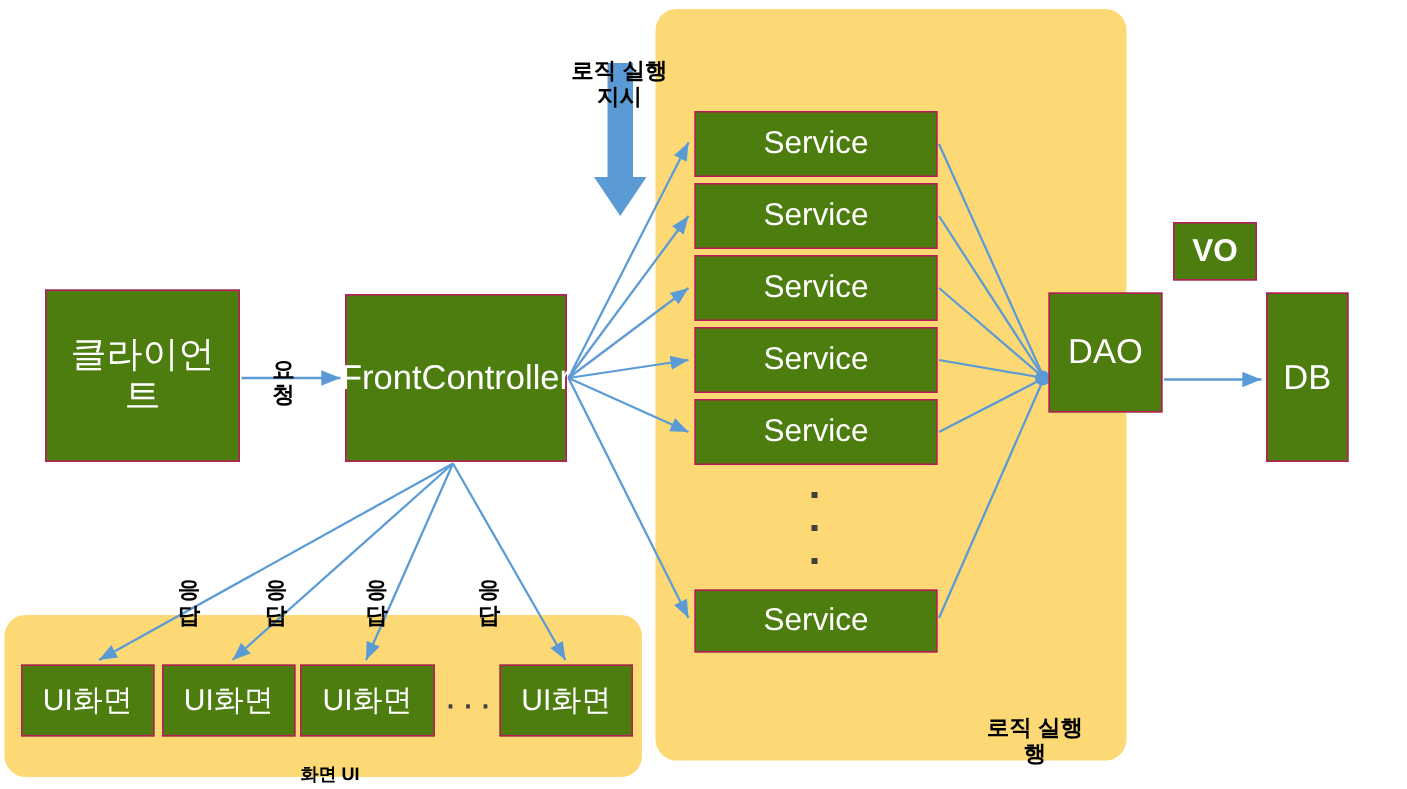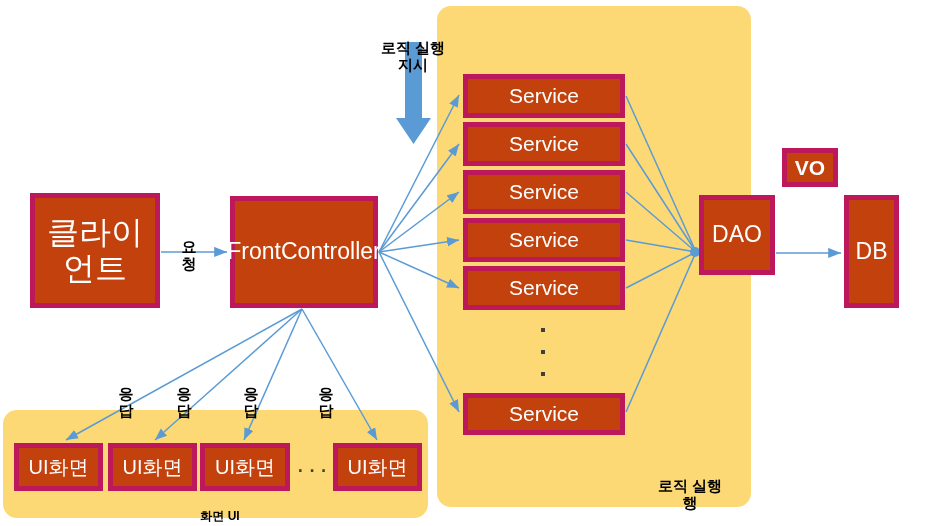--- a/index.html
+++ b/index.html
@@ -13,22 +13,22 @@
   svg.layer{position:absolute;left:0;top:0;width:938px;height:526px;}
   #edges{z-index:2;}
   .panel{
     position:absolute;
     background:#FCD975;
     border-radius:14px;
     z-index:1;
   }
   .box{
     position:absolute;
-    background:#c2410c;
-    border:5px solid #be185d;
+    background:#4d7c0f;
+    border:1px solid #be185d;
     color:#ffffff;
     display:flex;
     align-items:center;
     justify-content:center;
     text-align:center;
     line-height:1.12;
     z-index:3;
     box-sizing:border-box;
   }
   .lbl{
@@ -90,21 +90,21 @@
     <line x1="776" y1="253" x2="841" y2="253" stroke="#5B9BD5" stroke-width="1.6" marker-end="url(#ah)"></line>
 
     <line x1="302" y1="309" x2="66" y2="440" stroke="#5B9BD5" stroke-width="1.5" marker-end="url(#ah)"></line>
     <line x1="302" y1="309" x2="155" y2="440" stroke="#5B9BD5" stroke-width="1.5" marker-end="url(#ah)"></line>
     <line x1="302" y1="309" x2="244" y2="440" stroke="#5B9BD5" stroke-width="1.5" marker-end="url(#ah)"></line>
     <line x1="302" y1="309" x2="377" y2="440" stroke="#5B9BD5" stroke-width="1.5" marker-end="url(#ah)"></line>
 
     <polygon points="405,42 422,42 422,118 431,118 413.5,144 396,118 405,118" fill="#5B9BD5"></polygon>
   </svg>
 
-  <div class="box" style="left:30px;top:193px;width:130px;height:115px;font-size:32px;padding:0 8px;">
+  <div class="box" style="left:30px;top:193px;width:130px;height:115px;font-size:24px;padding:0 8px;">
     <span>클라이언트</span>
   </div>
 
   <div class="box" style="left:230px;top:196px;width:148px;height:112px;font-size:23px;padding:0 6px;">
     <span>FrontController</span>
   </div>
 
   <div class="box" style="left:463px;top:74px;width:162px;height:44px;font-size:21px;">
     <span>Service</span>
   </div>

